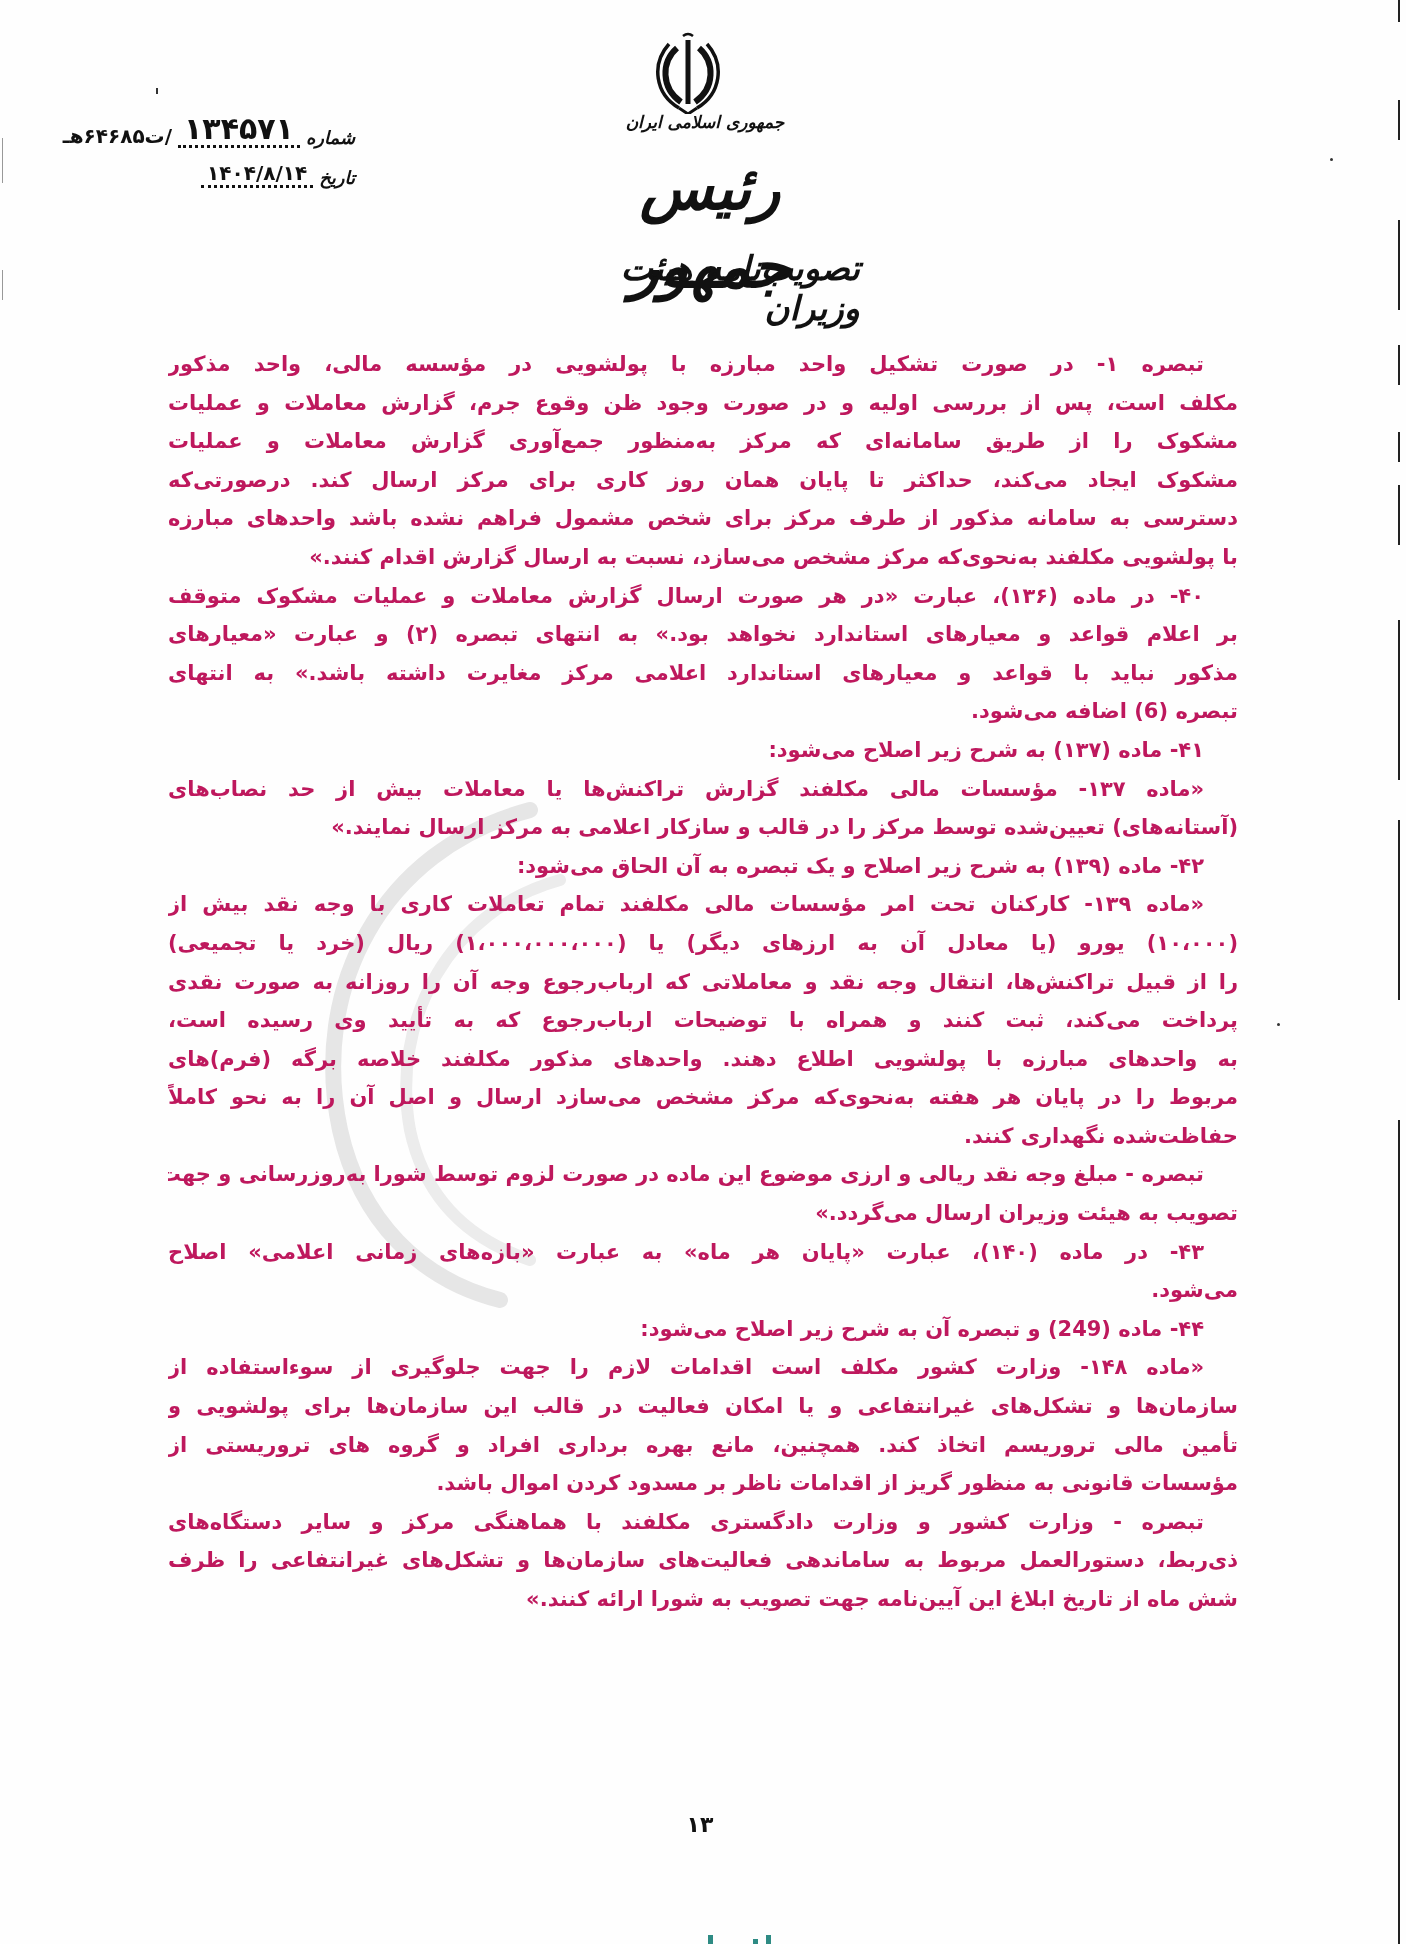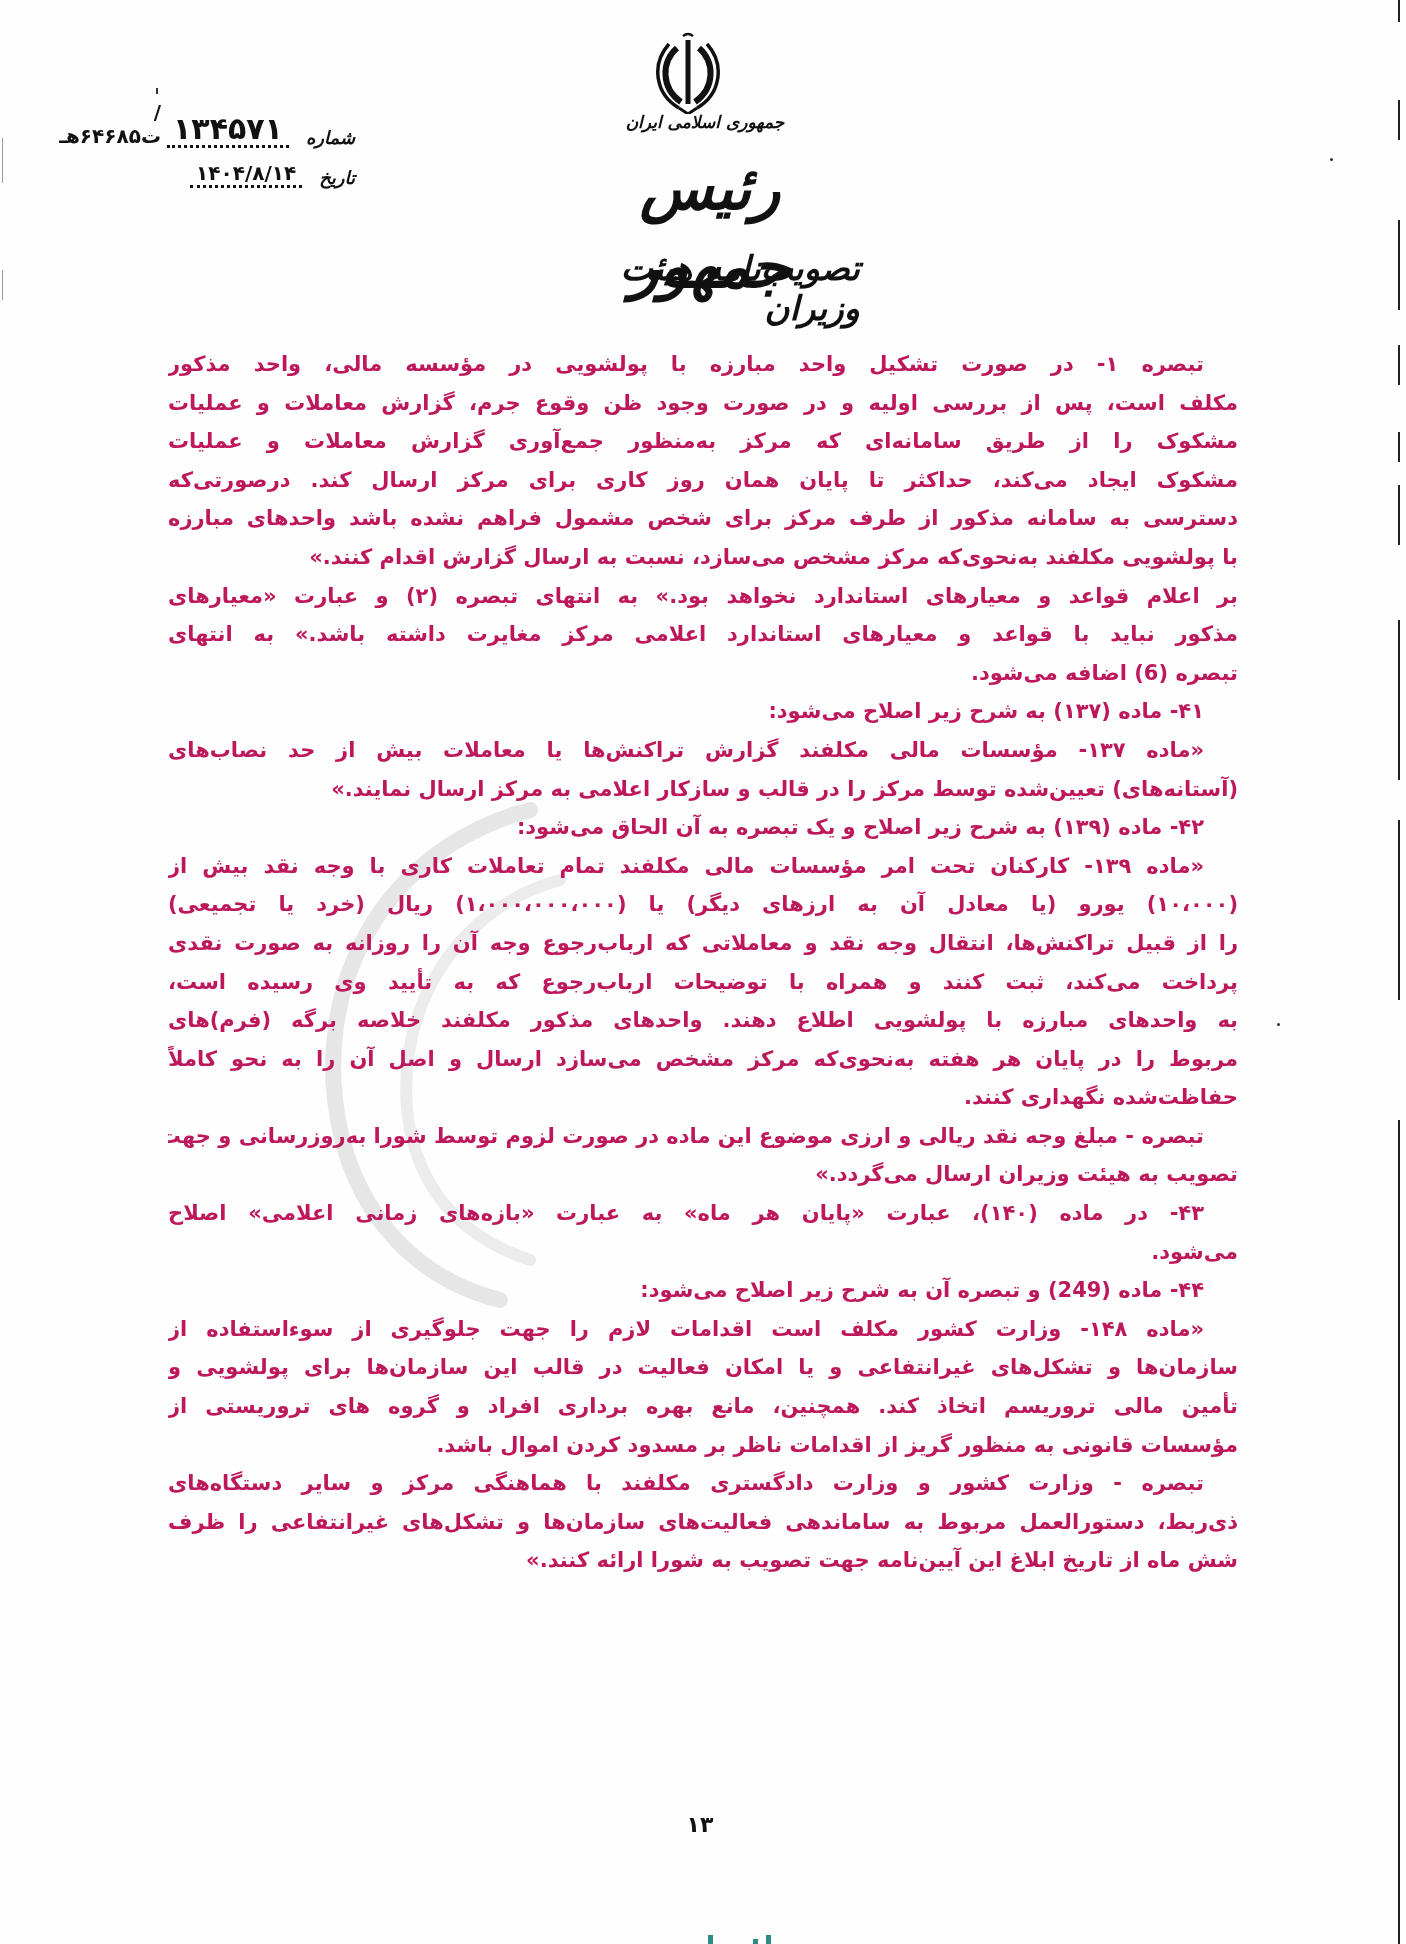--- a/index.html
+++ b/index.html
@@ -17,21 +17,21 @@
   .country { position:absolute; left:590px; top:112px; width:230px; text-align:center;
              font-family:"DejaVu Serif", serif; font-style:italic; font-weight:bold; font-size:17px; }
   .office { position:absolute; left:570px; top:150px; width:280px; text-align:center;
             font-family:Liberation Serif, serif; font-weight:bold; font-style:italic; font-size:60px; line-height:78px; letter-spacing:-1px; }
   .doc-type { position:absolute; left:560px; top:248px; width:300px; text-align:right;
               font-family:"DejaVu Serif", serif; font-weight:bold; font-style:italic; font-size:34px; }
 
   .meta { position:absolute; left:25px; top:108px; width:330px; direction:rtl;
           font-family:"DejaVu Sans", sans-serif; font-weight:bold; }
   .meta-row { display:flex; align-items:flex-end; gap:6px; height:40px; }
-  .meta-label { font-family:"DejaVu Serif", serif; font-style:italic; font-size:18px;margin-left:11px; }
+  .meta-label { font-family:"DejaVu Serif", serif; font-style:italic; font-size:18px; }
   .meta-value { border-bottom:3px dotted #111; padding:0 6px; font-size:30px; line-height:32px; }
   .meta-value.small { font-size:20px; line-height:24px; }
   .meta-suffix { font-size:20px;margin-left:30px; }
 
   
   .body-text { position:absolute; left:168px; top:345px; width:1070px; direction:rtl;
                font-family:"DejaVu Sans", sans-serif; font-size:21px; font-weight:bold; color:#be185d; }
   .line { height:38.6px; line-height:38.6px; text-align:justify; text-align-last:justify; white-space:nowrap; overflow:hidden; }
   .line.last { text-align-last:right; }
   .line.indent { padding-right:34px; }
@@ -97,20 +97,21 @@
     <path d="M260 90 C150 120 90 230 110 340 C125 410 170 450 230 470" stroke="#ececec" stroke-width="12" fill="none" stroke-linecap="round"></path>
   </svg>
 
   <div class="body-text">
     <div class="line indent">تبصره ۱- در صورت تشکیل واحد مبارزه با پولشویی در مؤسسه مالی، واحد مذکور</div>
     <div class="line">مکلف است، پس از بررسی اولیه و در صورت وجود ظن وقوع جرم، گزارش معاملات و عملیات</div>
     <div class="line">مشکوک را از طریق سامانه‌ای که مرکز به‌منظور جمع‌آوری گزارش معاملات و عملیات</div>
     <div class="line">مشکوک ایجاد می‌کند، حداکثر تا پایان همان روز کاری برای مرکز ارسال کند. درصورتی‌که</div>
     <div class="line">دسترسی به سامانه مذکور از طرف مرکز برای شخص مشمول فراهم نشده باشد واحدهای مبارزه</div>
     <div class="line last">با پولشویی مکلفند به‌نحوی‌که مرکز مشخص می‌سازد، نسبت به ارسال گزارش اقدام کنند.»</div>
+    <div class="line indent">۴۰- در ماده (۱۳۶)، عبارت «در هر صورت ارسال گزارش معاملات و عملیات مشکوک متوقف</div>
     <div class="line">بر اعلام قواعد و معیارهای استاندارد نخواهد بود.» به انتهای تبصره (۲) و عبارت «معیارهای</div>
     <div class="line">مذکور نباید با قواعد و معیارهای استاندارد اعلامی مرکز مغایرت داشته باشد.» به انتهای</div>
     <div class="line last">تبصره (6) اضافه می‌شود.</div>
     <div class="line last indent">۴۱- ماده (۱۳۷) به شرح زیر اصلاح می‌شود:</div>
     <div class="line indent">«ماده ۱۳۷- مؤسسات مالی مکلفند گزارش تراکنش‌ها یا معاملات بیش از حد نصاب‌های</div>
     <div class="line last">(آستانه‌های) تعیین‌شده توسط مرکز را در قالب و سازکار اعلامی به مرکز ارسال نمایند.»</div>
     <div class="line last indent">۴۲- ماده (۱۳۹) به شرح زیر اصلاح و یک تبصره به آن الحاق می‌شود:</div>
     <div class="line indent">«ماده ۱۳۹- کارکنان تحت امر مؤسسات مالی مکلفند تمام تعاملات کاری با وجه نقد بیش از</div>
     <div class="line">(۱۰،۰۰۰) یورو (یا معادل آن به ارزهای دیگر) یا (۱،۰۰۰،۰۰۰،۰۰۰) ریال (خرد یا تجمیعی)</div>
     <div class="line">را از قبیل تراکنش‌ها، انتقال وجه نقد و معاملاتی که ارباب‌رجوع وجه آن را روزانه به صورت نقدی</div>

